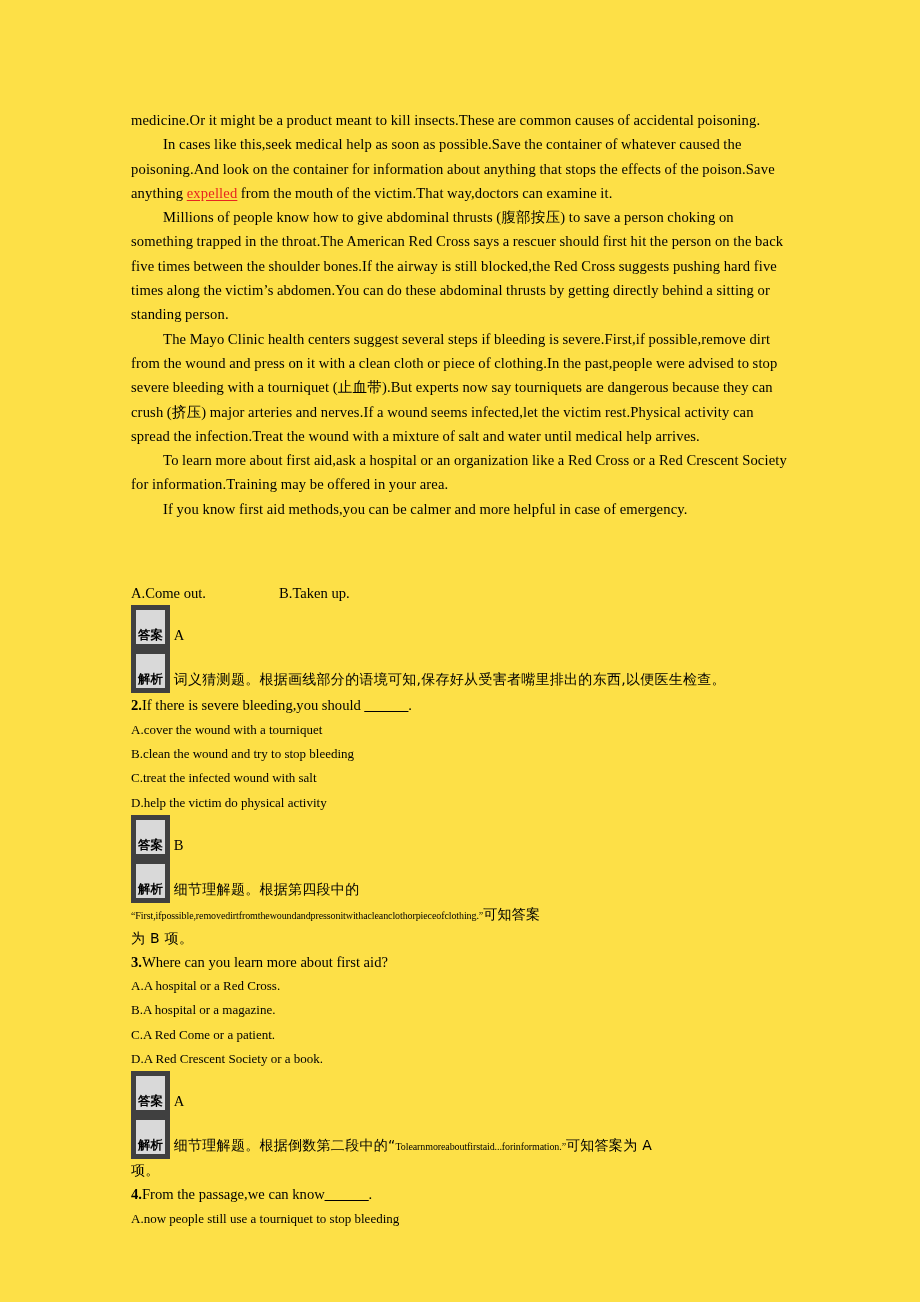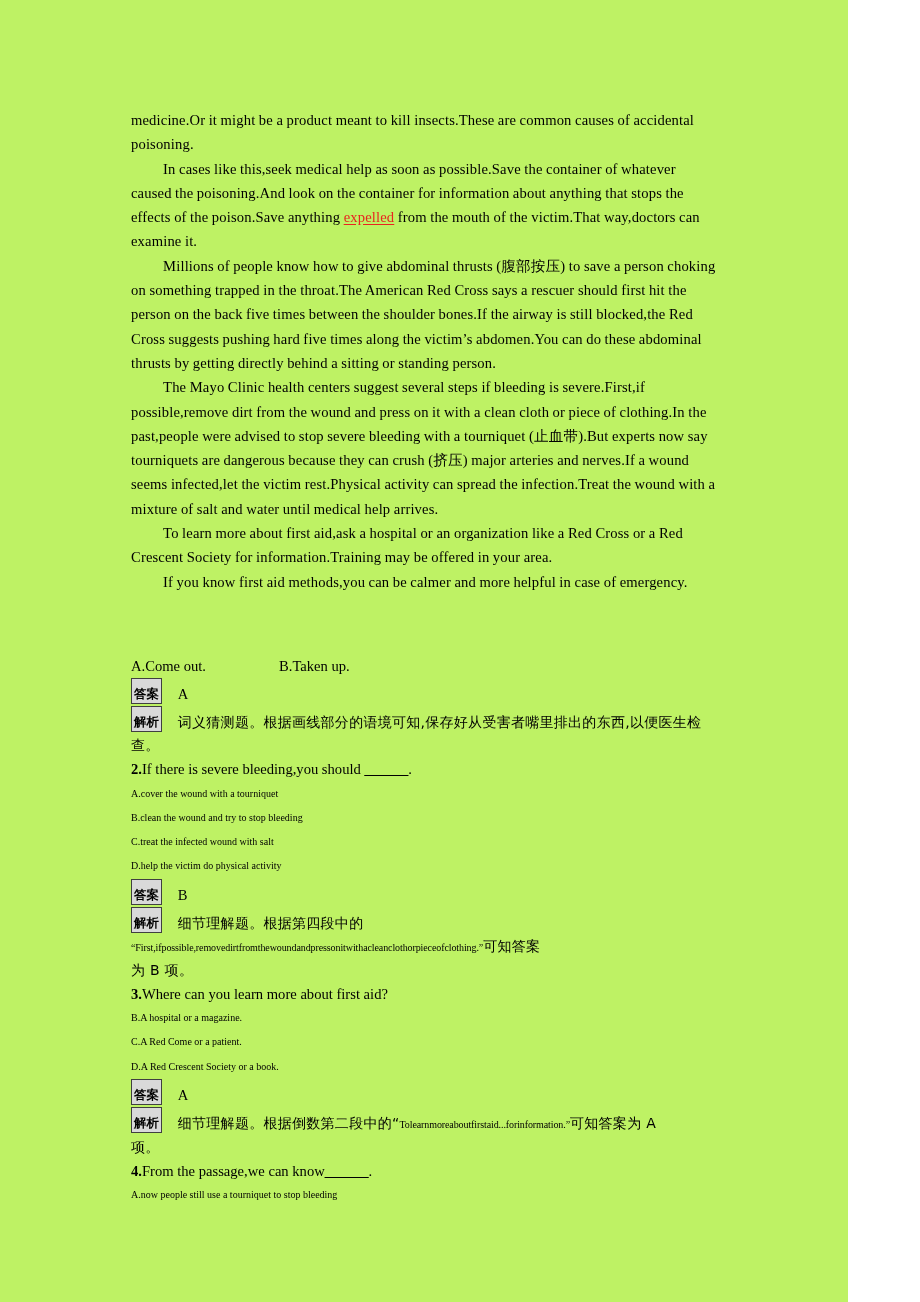--- a/index.html
+++ b/index.html
@@ -9,23 +9,23 @@
   }
   body {
     width: 920px;
     height: 1302px;
     overflow: hidden;
     font-family: "Liberation Serif", "DejaVu Serif", serif;
     color: #000000;
   }
   .page {
     position: relative;
-    width: 848px;
+    width: 920px;
     height: 1302px;
-    background: #bef264;
+    background: #fde047;
     box-sizing: border-box;
     padding: 108px 130px 0 131px;
   }
 
   
   .para {
     font-size: 14.6px;
     line-height: 24.3px;
     text-align: left;
     margin: 0;
@@ -43,21 +43,21 @@
 
   
   .q-stem {
     font-size: 14.6px;
     line-height: 24.3px;
     margin: 0;
   }
   .q-num { font-weight: bold; }
 
   .opt-row {
-    font-size: 10px;
+    font-size: 13px;
     line-height: 24.3px;
     margin: 0;
     display: block;
     white-space: pre;
   }
   .opt-grid {
     display: block;
     font-size: 14.6px;
     line-height: 24.3px;
     margin-top: 36px;
@@ -70,29 +70,29 @@
   .spacer-line { height: 24px; }
 
   
   .ans-line, .ana-line {
     font-size: 14.6px;
     line-height: 23px;
     margin: 0;
   }
   .tag {
     display: inline-block;
-    border: 1px solid #404040;
+    border: 5px solid #404040;
     background: #d9d9d9;
     font-family: "DejaVu Sans", sans-serif;
     font-size: 12.4px;
     line-height: 14px;
-    padding: 8px 2px 2px 2px;
+    padding: 18px 2px 2px 2px;
     font-weight: bold;
     vertical-align: 1px;
-    margin-right: 16px;
+    margin-right: 4px;
     letter-spacing: 0;
   }
   .ans-val {
     font-size: 14.6px;
   }
   .cn {
     font-family: "DejaVu Sans", "Liberation Sans", sans-serif;
     font-size: 14px;
     letter-spacing: 0.02em;
   }
@@ -154,20 +154,21 @@
     <p class="ana-line"><span class="tag">解析</span><span class="cn">细节理解题。根据第四段中的</span></p>
 
     <p class="ana-body"><span class="en-run">“First,ifpossible,removedirtfromthewoundandpressonitwithacleanclothorpieceofclothing.”</span><span class="cn">可知答案</span></p>
 
     <p class="ana-body"><span class="cn">为 B 项。</span></p>
   </div>
 
   <div>
     <p class="q-stem"><span class="q-num">3.</span><span>Where can you learn more about first aid?</span></p>
 
+    <p class="opt-row">A.A hospital or a Red Cross.</p>
     <p class="opt-row">B.A hospital or a magazine.</p>
     <p class="opt-row">C.A Red Come or a patient.</p>
     <p class="opt-row">D.A Red Crescent Society or a book.</p>
 
     <p class="ans-line"><span class="tag">答案</span><span class="ans-val">A</span></p>
 
     <p class="ana-line"><span class="tag">解析</span><span class="cn">细节理解题。根据倒数第二段中的“</span><span class="en-run">Tolearnmoreaboutfirstaid...forinformation.”</span><span class="cn">可知答案为 A</span></p>
 
     <p class="ana-body"><span class="cn">项。</span></p>
   </div>

